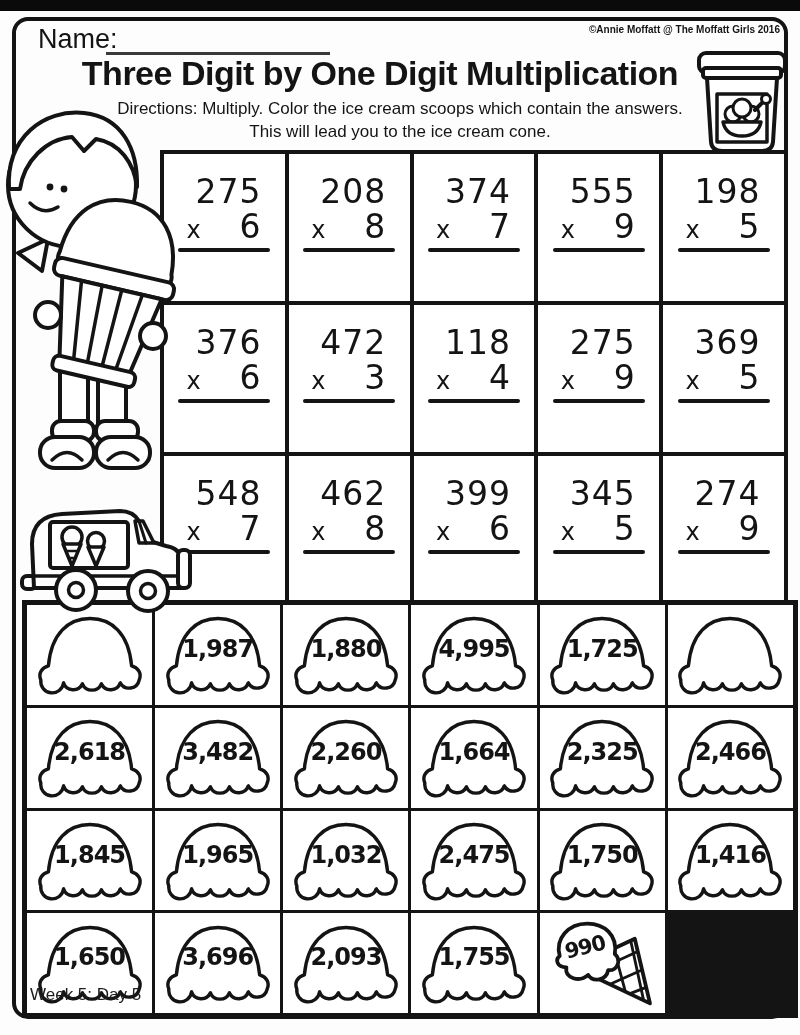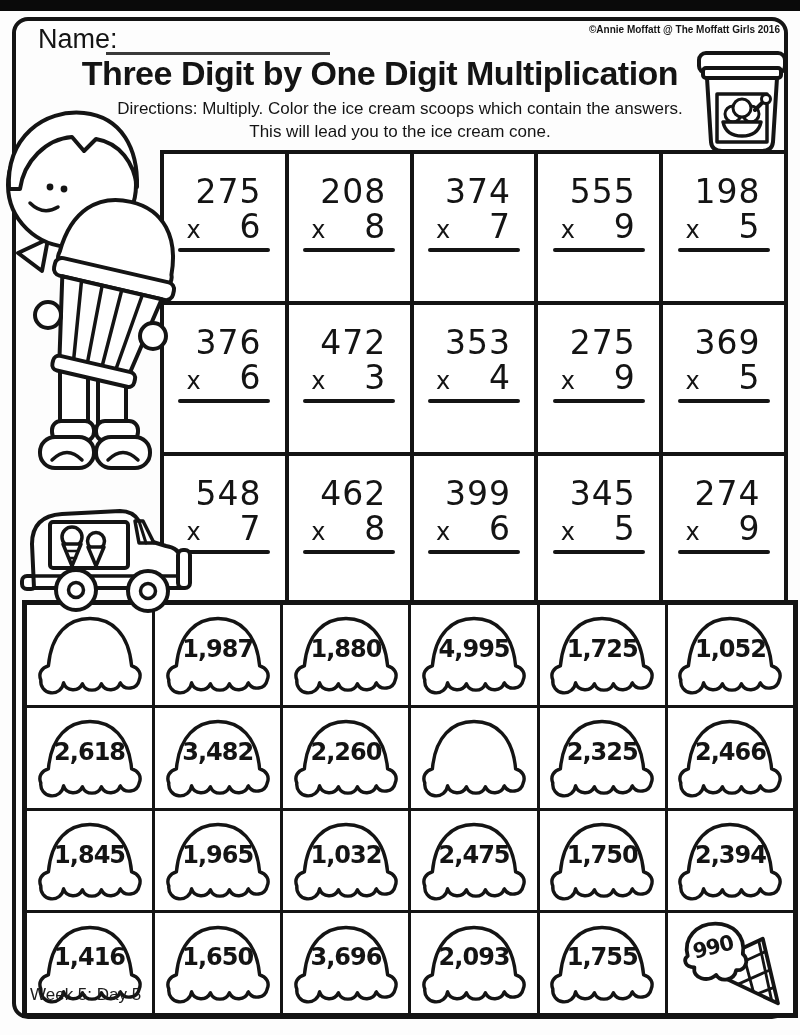--- a/index.html
+++ b/index.html
@@ -154,21 +154,21 @@
       <div class="p-row">
         <span class="p-op">x</span>
         <span class="p-bot">3</span>
       </div>
       <div class="p-line"></div>
     </div>
   </div>
 
   <div class="pcell">
     <div class="prob">
-      <div class="p-top">353</div>
+      <div class="p-top">118</div>
       <div class="p-row">
         <span class="p-op">x</span>
         <span class="p-bot">4</span>
       </div>
       <div class="p-line"></div>
     </div>
   </div>
 
   <div class="pcell">
     <div class="prob">
@@ -304,21 +304,20 @@
   </div>
 
   <div class="scell">
     <svg class="scoop-svg" viewBox="0 0 122 92">
       <path class="wh" stroke-width="3.6" d="M 17,58 C 20,24 38,8 61,8 C 84,8 102,24 105,58
            C 112,60 116,66 113,73
            A 10.8 10.8 0 0 1 93,76 A 10.8 10.8 0 0 1 73,77 A 10.8 10.8 0 0 1 53,77
            A 10.8 10.8 0 0 1 33,76 A 10.8 10.8 0 0 1 9,73
            C 6,66 10,60 17,58 Z"></path>
     </svg>
-    <div class="scoop-num">1,052</div>
   </div>
 
   <div class="scell">
     <svg class="scoop-svg" viewBox="0 0 122 92">
       <path class="wh" stroke-width="3.6" d="M 17,58 C 20,24 38,8 61,8 C 84,8 102,24 105,58
            C 112,60 116,66 113,73
            A 10.8 10.8 0 0 1 93,76 A 10.8 10.8 0 0 1 73,77 A 10.8 10.8 0 0 1 53,77
            A 10.8 10.8 0 0 1 33,76 A 10.8 10.8 0 0 1 9,73
            C 6,66 10,60 17,58 Z"></path>
     </svg>
@@ -348,20 +347,21 @@
   </div>
 
   <div class="scell">
     <svg class="scoop-svg" viewBox="0 0 122 92">
       <path class="wh" stroke-width="3.6" d="M 17,58 C 20,24 38,8 61,8 C 84,8 102,24 105,58
            C 112,60 116,66 113,73
            A 10.8 10.8 0 0 1 93,76 A 10.8 10.8 0 0 1 73,77 A 10.8 10.8 0 0 1 53,77
            A 10.8 10.8 0 0 1 33,76 A 10.8 10.8 0 0 1 9,73
            C 6,66 10,60 17,58 Z"></path>
     </svg>
+    <div class="scoop-num">1,664</div>
   </div>
 
   <div class="scell">
     <svg class="scoop-svg" viewBox="0 0 122 92">
       <path class="wh" stroke-width="3.6" d="M 17,58 C 20,24 38,8 61,8 C 84,8 102,24 105,58
            C 112,60 116,66 113,73
            A 10.8 10.8 0 0 1 93,76 A 10.8 10.8 0 0 1 73,77 A 10.8 10.8 0 0 1 53,77
            A 10.8 10.8 0 0 1 33,76 A 10.8 10.8 0 0 1 9,73
            C 6,66 10,60 17,58 Z"></path>
     </svg>
@@ -427,30 +427,20 @@
     <svg class="scoop-svg" viewBox="0 0 122 92">
       <path class="wh" stroke-width="3.6" d="M 17,58 C 20,24 38,8 61,8 C 84,8 102,24 105,58
            C 112,60 116,66 113,73
            A 10.8 10.8 0 0 1 93,76 A 10.8 10.8 0 0 1 73,77 A 10.8 10.8 0 0 1 53,77
            A 10.8 10.8 0 0 1 33,76 A 10.8 10.8 0 0 1 9,73
            C 6,66 10,60 17,58 Z"></path>
     </svg>
     <div class="scoop-num">1,750</div>
   </div>
 
-  <div class="scell">
-    <svg class="scoop-svg" viewBox="0 0 122 92">
-      <path class="wh" stroke-width="3.6" d="M 17,58 C 20,24 38,8 61,8 C 84,8 102,24 105,58
-           C 112,60 116,66 113,73
-           A 10.8 10.8 0 0 1 93,76 A 10.8 10.8 0 0 1 73,77 A 10.8 10.8 0 0 1 53,77
-           A 10.8 10.8 0 0 1 33,76 A 10.8 10.8 0 0 1 9,73
-           C 6,66 10,60 17,58 Z"></path>
-    </svg>
-    <div class="scoop-num">2,394</div>
-  </div>
 
   <div class="scell">
     <svg class="scoop-svg" viewBox="0 0 122 92">
       <path class="wh" stroke-width="3.6" d="M 17,58 C 20,24 38,8 61,8 C 84,8 102,24 105,58
            C 112,60 116,66 113,73
            A 10.8 10.8 0 0 1 93,76 A 10.8 10.8 0 0 1 73,77 A 10.8 10.8 0 0 1 53,77
            A 10.8 10.8 0 0 1 33,76 A 10.8 10.8 0 0 1 9,73
            C 6,66 10,60 17,58 Z"></path>
     </svg>
     <div class="scoop-num">1,416</div>

